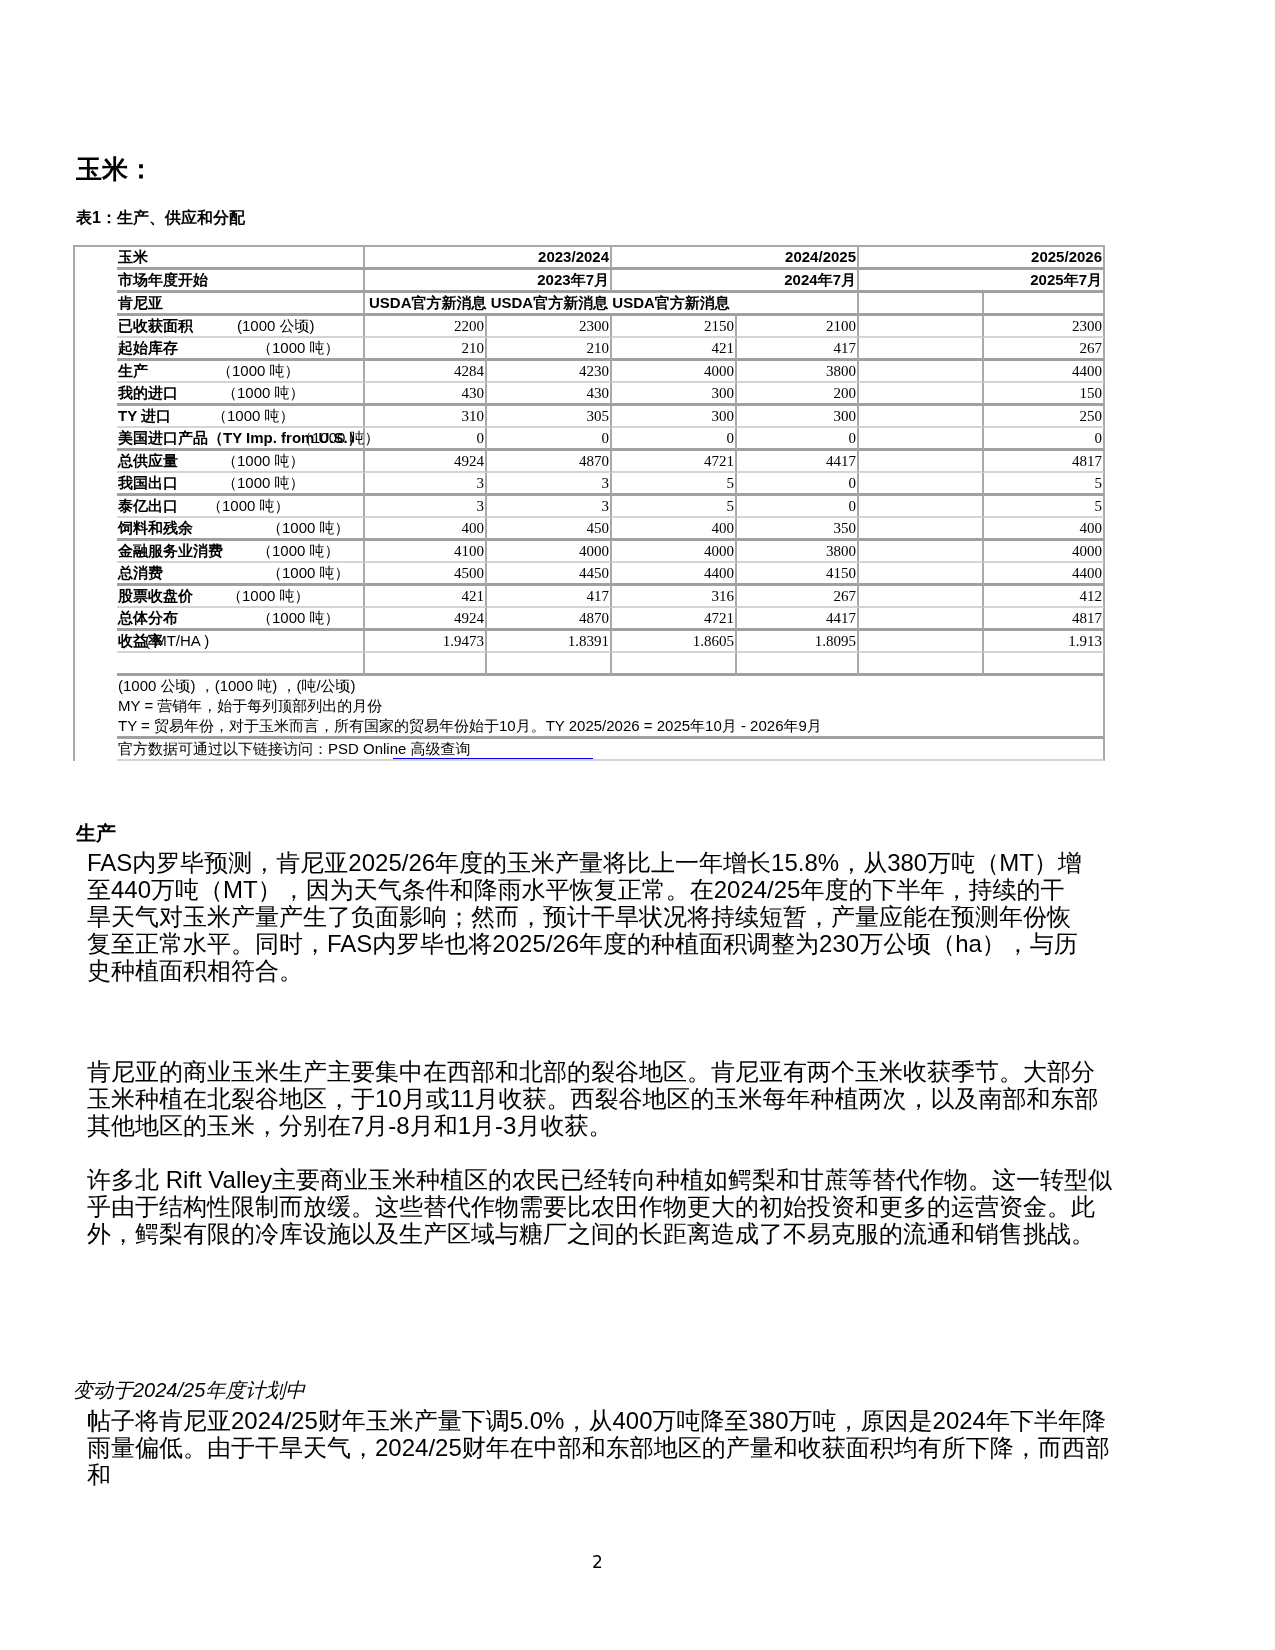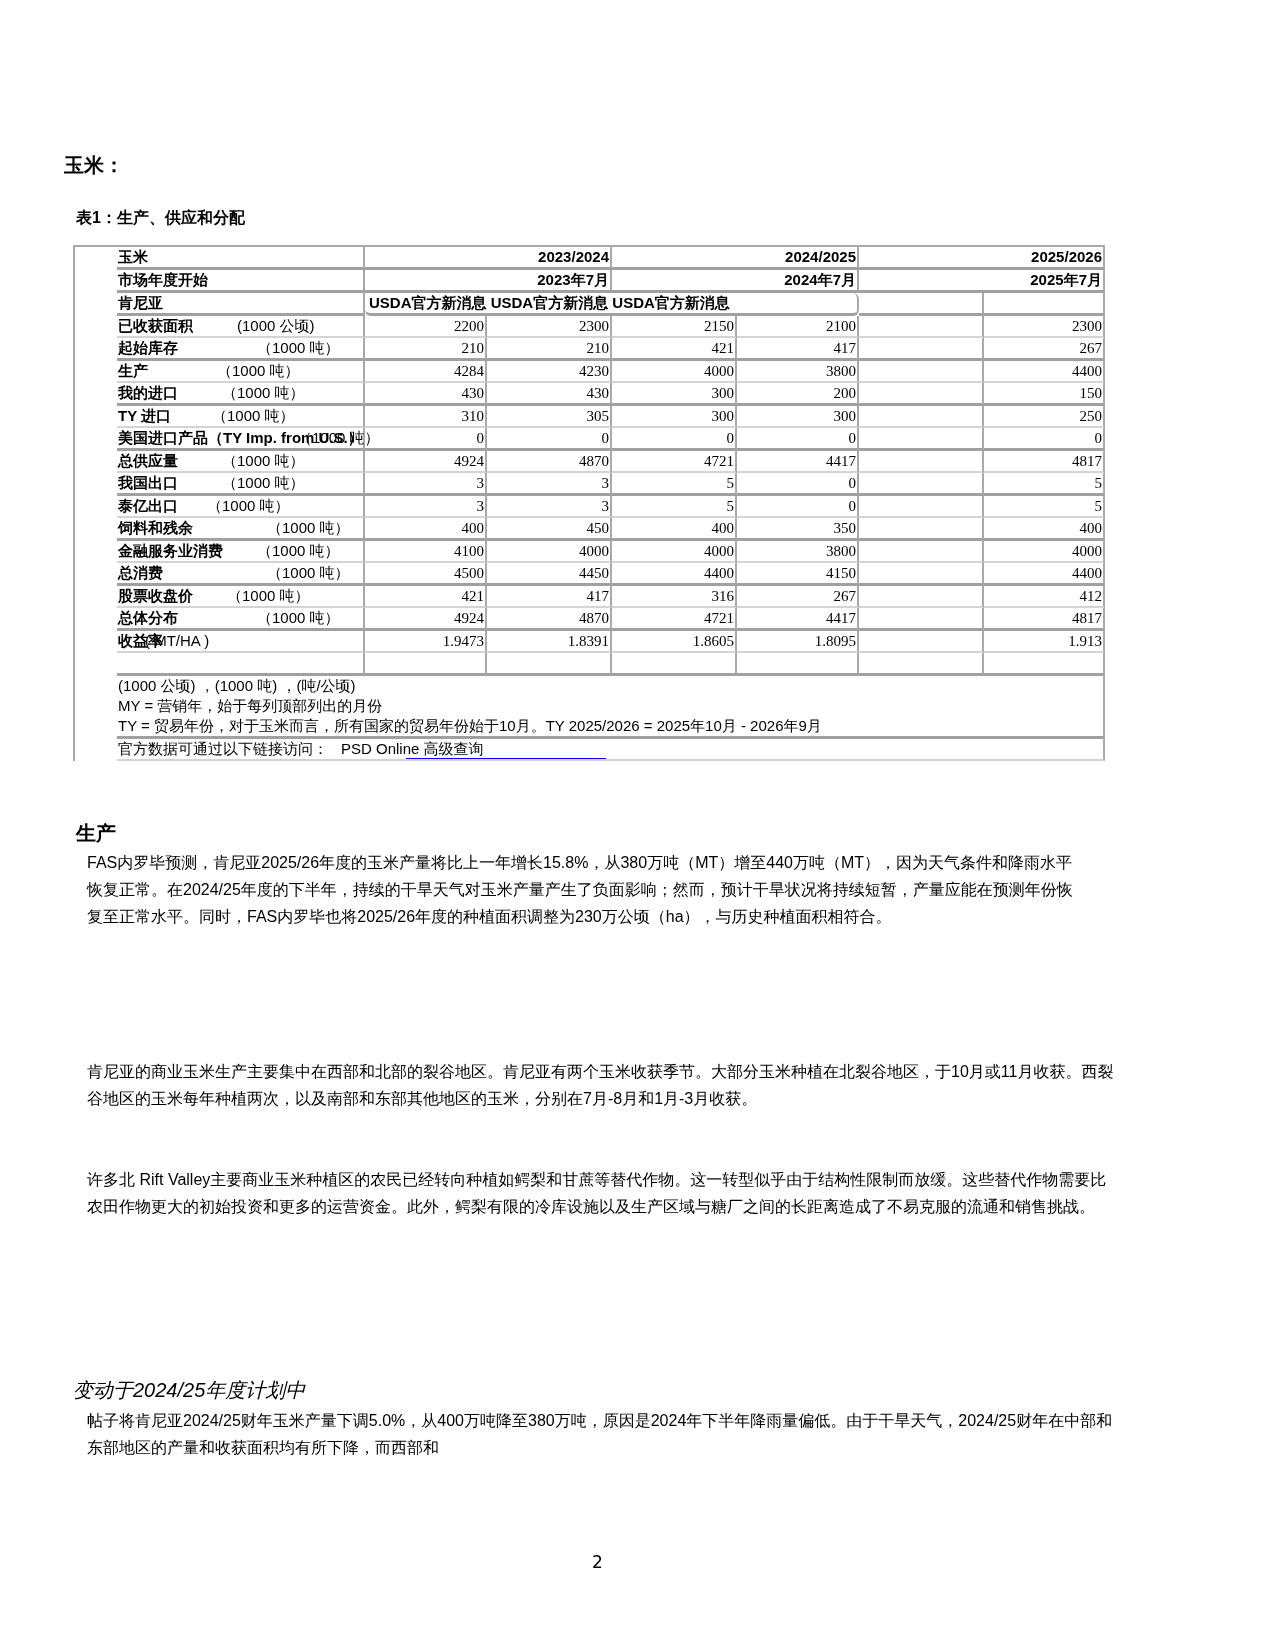--- a/index.html
+++ b/index.html
@@ -1,45 +1,45 @@
 <!DOCTYPE html>
 <html><head>
 <meta charset="utf-8">
 <style>
   html, body { margin: 0; padding: 0; background: #ffffff; }
   body {
     width: 1275px; height: 1650px; position: relative; overflow: hidden;
     font-family: "Liberation Sans", "DejaVu Sans", sans-serif; color: #000;
   }
-  .h-corn { position: absolute; left: 64px; top: 152px; font-size: 20px; font-weight: bold; }
+  .h-corn { position: absolute; left: 76px; top: 152px; font-size: 26px; font-weight: bold; }
   .h-table { position: absolute; left: 76px; top: 208px; font-size: 16px; font-weight: bold; }
 
   table.psd {
     position: absolute; left: 73px; top: 245px;
     border-collapse: separate; border-spacing: 0;
     width: 988px; table-layout: fixed;
     border-top: 2px solid #a9a9a9; border-left: 2px solid #a9a9a9; padding-left: 42px;
   }
   table.psd td {
     border-right: 2px solid #a9a9a9; border-bottom: 2px solid #d4d4d4;
     height: 20px; padding: 0 1px; font-size: 15px; line-height: 20px;
     white-space: nowrap; overflow: visible;
   }
   table.psd tr.sep td { border-bottom: 3px solid #a0a0a0; }
   td.lbl { font-weight: bold; font-size: 15px; position: relative; }
   td.lbl .unit { font-weight: normal; position: absolute; top: 0; }
   td.yr { text-align: right; font-weight: bold; font-size: 15px; }
   td.num { text-align: right; font-family: "Liberation Serif", "DejaVu Serif", serif; font-size: 15px; }
-  td.src { font-weight: bold; font-size: 15px; overflow: visible; border-radius: 6px; }
+  td.src { font-weight: bold; font-size: 15px; overflow: visible; }
   td.notes { font-size: 14.5px; line-height: 17px; height: auto; padding: 2px 2px 4px 2px; white-space: normal; }
   td.linkcell { height: 40px; vertical-align: bottom; font-size: 15px; padding: 0 2px 2px 2px; border-bottom: 2px solid #a9a9a9; }
   .link-underline { display: inline-block; width: 200px; border-bottom: 1px solid #0000ee; margin-left: -78px; height: 14px; vertical-align: bottom; }
 
   .sec { position: absolute; left: 76px; font-size: 20px; font-weight: bold; }
-  .para { position: absolute; left: 87px; width: 1000px; font-size: 16px; line-height: 27px; }
+  .para { position: absolute; left: 87px; width: 1000px; font-size: 24px; line-height: 27px; }
   .italic-h { position: absolute; left: 73px; font-size: 20px; font-style: italic; }
   .pageno { position: absolute; left: 592px; top: 1552px; font-size: 17px; font-family: "DejaVu Sans", sans-serif; }
 </style>
 </head>
 <body>
 
 <div class="h-corn">玉米：</div>
 <div class="h-table">表1：生产、供应和分配</div>
 
 <table class="psd">
@@ -216,21 +216,21 @@
         <td></td>
       </tr>
       <tr class="sep">
         <td colspan="7" class="notes">
           <div>(1000 公顷) ，(1000 吨) ，(吨/公顷)</div>
           <div>MY = 营销年，始于每列顶部列出的月份</div>
           <div>TY = 贸易年份，对于玉米而言，所有国家的贸易年份始于10月。TY 2025/2026 = 2025年10月 - 2026年9月</div>
         </td>
       </tr>
       <tr>
-        <td colspan="7" class="linkcell"><span>官方数据可通过以下链接访问：</span><a style="color: rgb(0, 0, 0); text-decoration: none; margin-left: 13px;">PSD Online 高级查询</a><span class="link-underline" style="border-bottom-color: rgb(0, 0, 238);"></span></td>
+        <td colspan="7" class="linkcell"><span>官方数据可通过以下链接访问：</span><a style="color: rgb(0, 0, 0); text-decoration: none;">PSD Online 高级查询</a><span class="link-underline" style="border-bottom-color: rgb(0, 0, 238);"></span></td>
       </tr>
     </tbody>
 </table>
 
 <div class="sec" style="top:820px">生产</div>
 <div class="para" style="top:849px">FAS内罗毕预测，肯尼亚2025/26年度的玉米产量将比上一年增长15.8%，从380万吨（MT）增至440万吨（MT），因为天气条件和降雨水平恢复正常。在2024/25年度的下半年，持续的干旱天气对玉米产量产生了负面影响；然而，预计干旱状况将持续短暂，产量应能在预测年份恢复至正常水平。同时，FAS内罗毕也将2025/26年度的种植面积调整为230万公顷（ha），与历史种植面积相符合。</div>
 <div class="para" style="top:1058px; width:1030px">肯尼亚的商业玉米生产主要集中在西部和北部的裂谷地区。肯尼亚有两个玉米收获季节。大部分玉米种植在北裂谷地区，于10月或11月收获。西裂谷地区的玉米每年种植两次，以及南部和东部其他地区的玉米，分别在7月-8月和1月-3月收获。</div>
 <div class="para" style="top:1166px; width:1030px">许多北 Rift Valley主要商业玉米种植区的农民已经转向种植如鳄梨和甘蔗等替代作物。这一转型似乎由于结构性限制而放缓。这些替代作物需要比农田作物更大的初始投资和更多的运营资金。此外，鳄梨有限的冷库设施以及生产区域与糖厂之间的长距离造成了不易克服的流通和销售挑战。</div>
 <div class="italic-h" style="top:1377px">变动于2024/25年度计划中</div>
 <div class="para" style="top:1407px; width:1030px">帖子将肯尼亚2024/25财年玉米产量下调5.0%，从400万吨降至380万吨，原因是2024年下半年降雨量偏低。由于干旱天气，2024/25财年在中部和东部地区的产量和收获面积均有所下降，而西部和</div>

